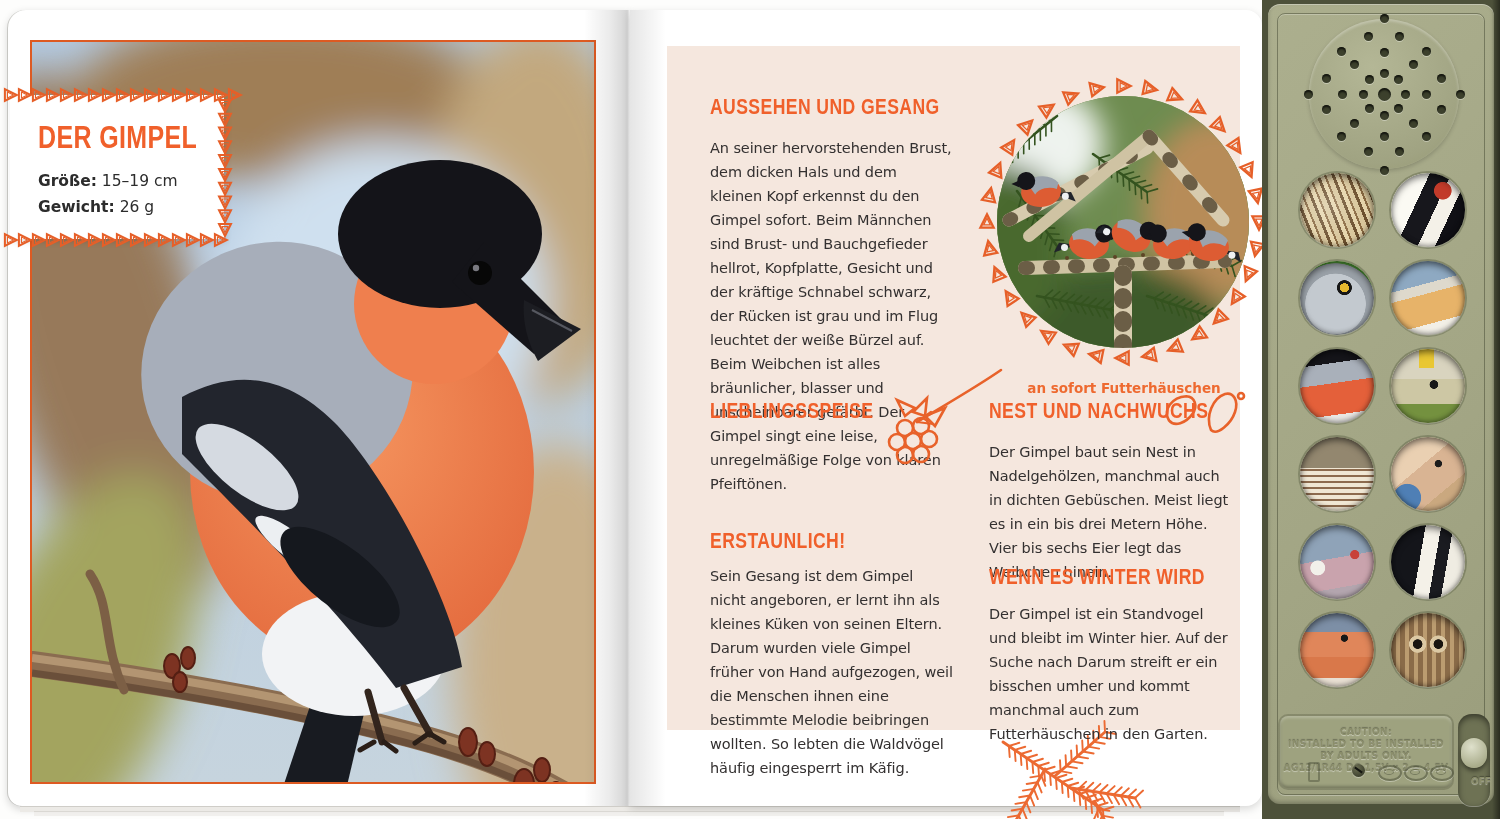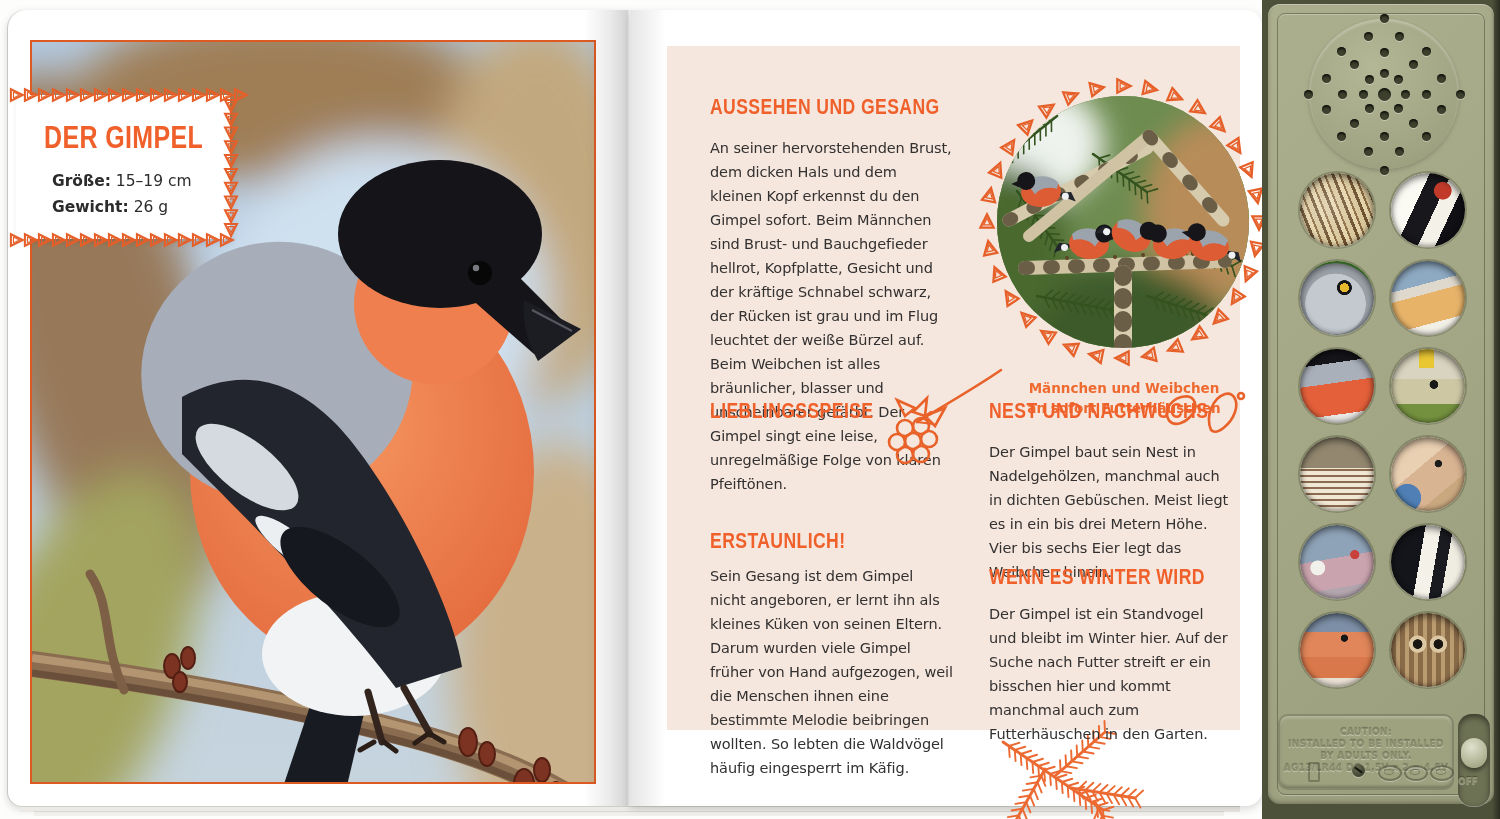--- a/index.html
+++ b/index.html
@@ -13,26 +13,26 @@
               box-shadow:0 3px 8px rgba(0,0,0,.15);}
   .page-right::before{content:"";position:absolute;left:0;top:0;bottom:0;width:36px;
               background:linear-gradient(to right,rgba(0,0,0,.10),rgba(0,0,0,0));}
   .spine{position:absolute;left:584px;top:10px;width:46px;height:796px;pointer-events:none;
          background:linear-gradient(to right,rgba(0,0,0,0) 0%,rgba(0,0,0,.08) 55%,rgba(0,0,0,.17) 94%,rgba(0,0,0,.02) 100%);}
   .stack-edge{position:absolute;background:#eceae6;border-top:1px solid #cfcdc8;}
   
   .photo-frame{position:absolute;left:22px;top:30px;width:562px;height:740px;
                border:2px solid #dd5a22;box-sizing:content-box;overflow:hidden;background:#bcd0e4;}
   .photo-frame svg{display:block;}
-  .title-box{position:absolute;left:8px;top:85px;width:214px;height:144px;background:#fff;
+  .title-box{position:absolute;left:2px;top:85px;width:214px;height:144px;background:#fff;
              box-shadow:2px 3px 6px rgba(0,0,0,.12);text-align:right;}
   .title-box h1{margin:0;position:absolute;left:28px;top:24px;font-size:32px;font-weight:bold;
                 color:#f0602b;letter-spacing:.5px;transform:scaleX(.78);transform-origin:left;
                 white-space:nowrap;font-family:"Liberation Sans",sans-serif;}
-  .fact{position:absolute;left:28px;font-size:15.5px;color:#2c2c2c;white-space:nowrap;margin-left:8px;}
+  .fact{position:absolute;left:28px;font-size:15.5px;color:#2c2c2c;white-space:nowrap;}
   .fact b{font-weight:bold;}
   .chain-svg{position:absolute;overflow:visible;}
   
   .panel{position:absolute;left:37px;top:36px;width:573px;height:684px;background:#f5e7de;}
   .sec-h{position:absolute;margin:0;font-size:22px;font-weight:bold;color:#f0602b;letter-spacing:.5px;
          transform:scaleX(.8);transform-origin:left;white-space:nowrap;font-family:"Liberation Sans",sans-serif;}
   .sec-b{position:absolute;margin:0;font-size:14.5px;line-height:24px;color:#333030;width:243px;
          letter-spacing:-.1px;}
   .circle-photo{position:absolute;left:330px;top:50px;width:252px;height:252px;border-radius:50%;
                 overflow:hidden;background:#6e8c50;}
@@ -95,21 +95,21 @@
          background:radial-gradient(circle at 35% 30%,#6c6f53,#2e3122);box-shadow:0 1px 1px rgba(255,255,255,.4);}
   .screw::after{content:"";position:absolute;left:2px;top:5px;width:9px;height:2px;background:#141610;transform:rotate(35deg);}
   .coin{position:absolute;top:3px;width:20px;height:12px;border-radius:50%;
         border:2px solid rgba(60,64,44,.45);box-shadow:0 1px 0 rgba(255,255,255,.35), inset 0 1px 0 rgba(255,255,255,.3);}
   .coin::after{content:"";position:absolute;left:4px;top:2px;width:8px;height:4px;border-radius:50%;border:1px solid rgba(60,64,44,.4);}
   .pol{position:absolute;left:28px;top:0;width:8px;height:16px;border:2px solid rgba(60,64,44,.4);border-radius:2px;}
   .switch{position:absolute;left:190px;top:710px;width:32px;height:92px;border-radius:14px;
           background:#6e7254;box-shadow:inset 0 3px 6px rgba(0,0,0,.5), 0 1px 0 rgba(255,255,255,.35);}
   .knob{position:absolute;left:3px;top:24px;width:26px;height:30px;border-radius:14px;cursor:pointer;
         background:radial-gradient(circle at 40% 30%,#dfe1cc,#a9ac8b 75%);box-shadow:0 3px 4px rgba(0,0,0,.45);}
-  .switch .off{position:absolute;left:0;right:0;top:62px;text-align:left;font-size:9px;font-weight:bold;}
+  .switch .off{position:absolute;left:13px;right:0;top:62px;text-align:left;font-size:9px;font-weight:bold;}
 </style>
 </head>
 <body>
 
 <div class="canvas">
 
   <div class="page page-left">
     <div class="photo-frame">
       <svg width="562" height="740" viewBox="0 0 562 740">
         <defs>
@@ -707,21 +707,20 @@
  <path d="M-6,-7 L8,0 L-6,7 Z" fill="none" stroke="#e65f28" stroke-width="2.4"></path>
  <path d="M-3,-3.5 L4,0 L-3,3.5 Z" fill="none" stroke="#e65f28" stroke-width="1.3"></path>
           </g>
           <g transform="translate(283.3867981348393,123.4677162058065) rotate(438.75) scale(0.95)">
  <path d="M-6,-7 L8,0 L-6,7 Z" fill="none" stroke="#e65f28" stroke-width="2.4"></path>
  <path d="M-3,-3.5 L4,0 L-3,3.5 Z" fill="none" stroke="#e65f28" stroke-width="1.3"></path>
           </g>
         </svg>
 
       <div class="caption">
-        <div>Männchen und Weibchen</div>
         <div>an sofort Futterhäuschen</div>
       </div>
 
       <svg class="deco" style="left:238px;top:318px;" width="110" height="70">
         <path d="M96,6 C70,24 38,42 12,58" stroke="#e8622a" stroke-width="2.6" fill="none" stroke-linecap="round"></path>
         <path d="M12,58 l14,-10 M12,58 l16,2" stroke="#e8622a" stroke-width="2.2" fill="none" stroke-linecap="round"></path>
       </svg>
       <svg class="deco" style="left:208px;top:348px;" width="80" height="76">
         <g fill="none" stroke="#e8622a" stroke-width="2.6">
           <path d="M38,18 L52,4 L50,22 Z"></path>
@@ -844,21 +843,21 @@
           <path d="M124.4,115.2 L135.2145238115438,117.21148570205006" stroke="#ec6a32" stroke-width="1.9" fill="none" stroke-linecap="round"></path>
           <path d="M124.4,115.2 L119.98403695142218,125.2746846279968" stroke="#ec6a32" stroke-width="1.9" fill="none" stroke-linecap="round"></path>
           <path d="M128,122 L138.8145238115438,124.01148570205005" stroke="#ec6a32" stroke-width="1.9" fill="none" stroke-linecap="round"></path>
           <path d="M128,122 L123.58403695142218,132.07468462799682" stroke="#ec6a32" stroke-width="1.9" fill="none" stroke-linecap="round"></path>
         </svg>
 
       <h2 class="sec-h" style="left:322px;top:352px;">NEST UND NACHWUCHS</h2>
       <p class="sec-b" style="left:322px;top:394px;width:240px;">Der Gimpel baut sein Nest in Nadelgehölzen, manchmal auch in dichten Gebüschen. Meist liegt es in ein bis drei Metern Höhe. Vier bis sechs Eier legt das Weibchen hinein.</p>
 
       <h2 class="sec-h" style="left:322px;top:518px;">WENN ES WINTER WIRD</h2>
-      <p class="sec-b" style="left:322px;top:556px;width:240px;">Der Gimpel ist ein Standvogel und bleibt im Winter hier. Auf der Suche nach Futter streift er ein bisschen hier und kommt manchmal auch zum Futterhäuschen in den Garten.</p>
+      <p class="sec-b" style="left:322px;top:556px;width:240px;">Der Gimpel ist ein Standvogel und bleibt im Winter hier. Auf der Suche nach Darum streift er ein bisschen umher und kommt manchmal auch zum Futterhäuschen in den Garten.</p>
     </div>
   </div>
 
   <div class="module">
     <div class="module-face">
       <div class="speaker" id="speaker">
           <div class="hole" style="left: 68.5px; top: 68.5px; width: 13px; height: 13px;"></div>
           <div class="hole" style="left: 91.5px; top: 70.5px; width: 9px; height: 9px;"></div>
           <div class="hole" style="left: 49.5px; top: 70.5px; width: 9px; height: 9px;"></div>
           <div class="hole" style="left: 70.5px; top: 91.5px; width: 9px; height: 9px;"></div>

